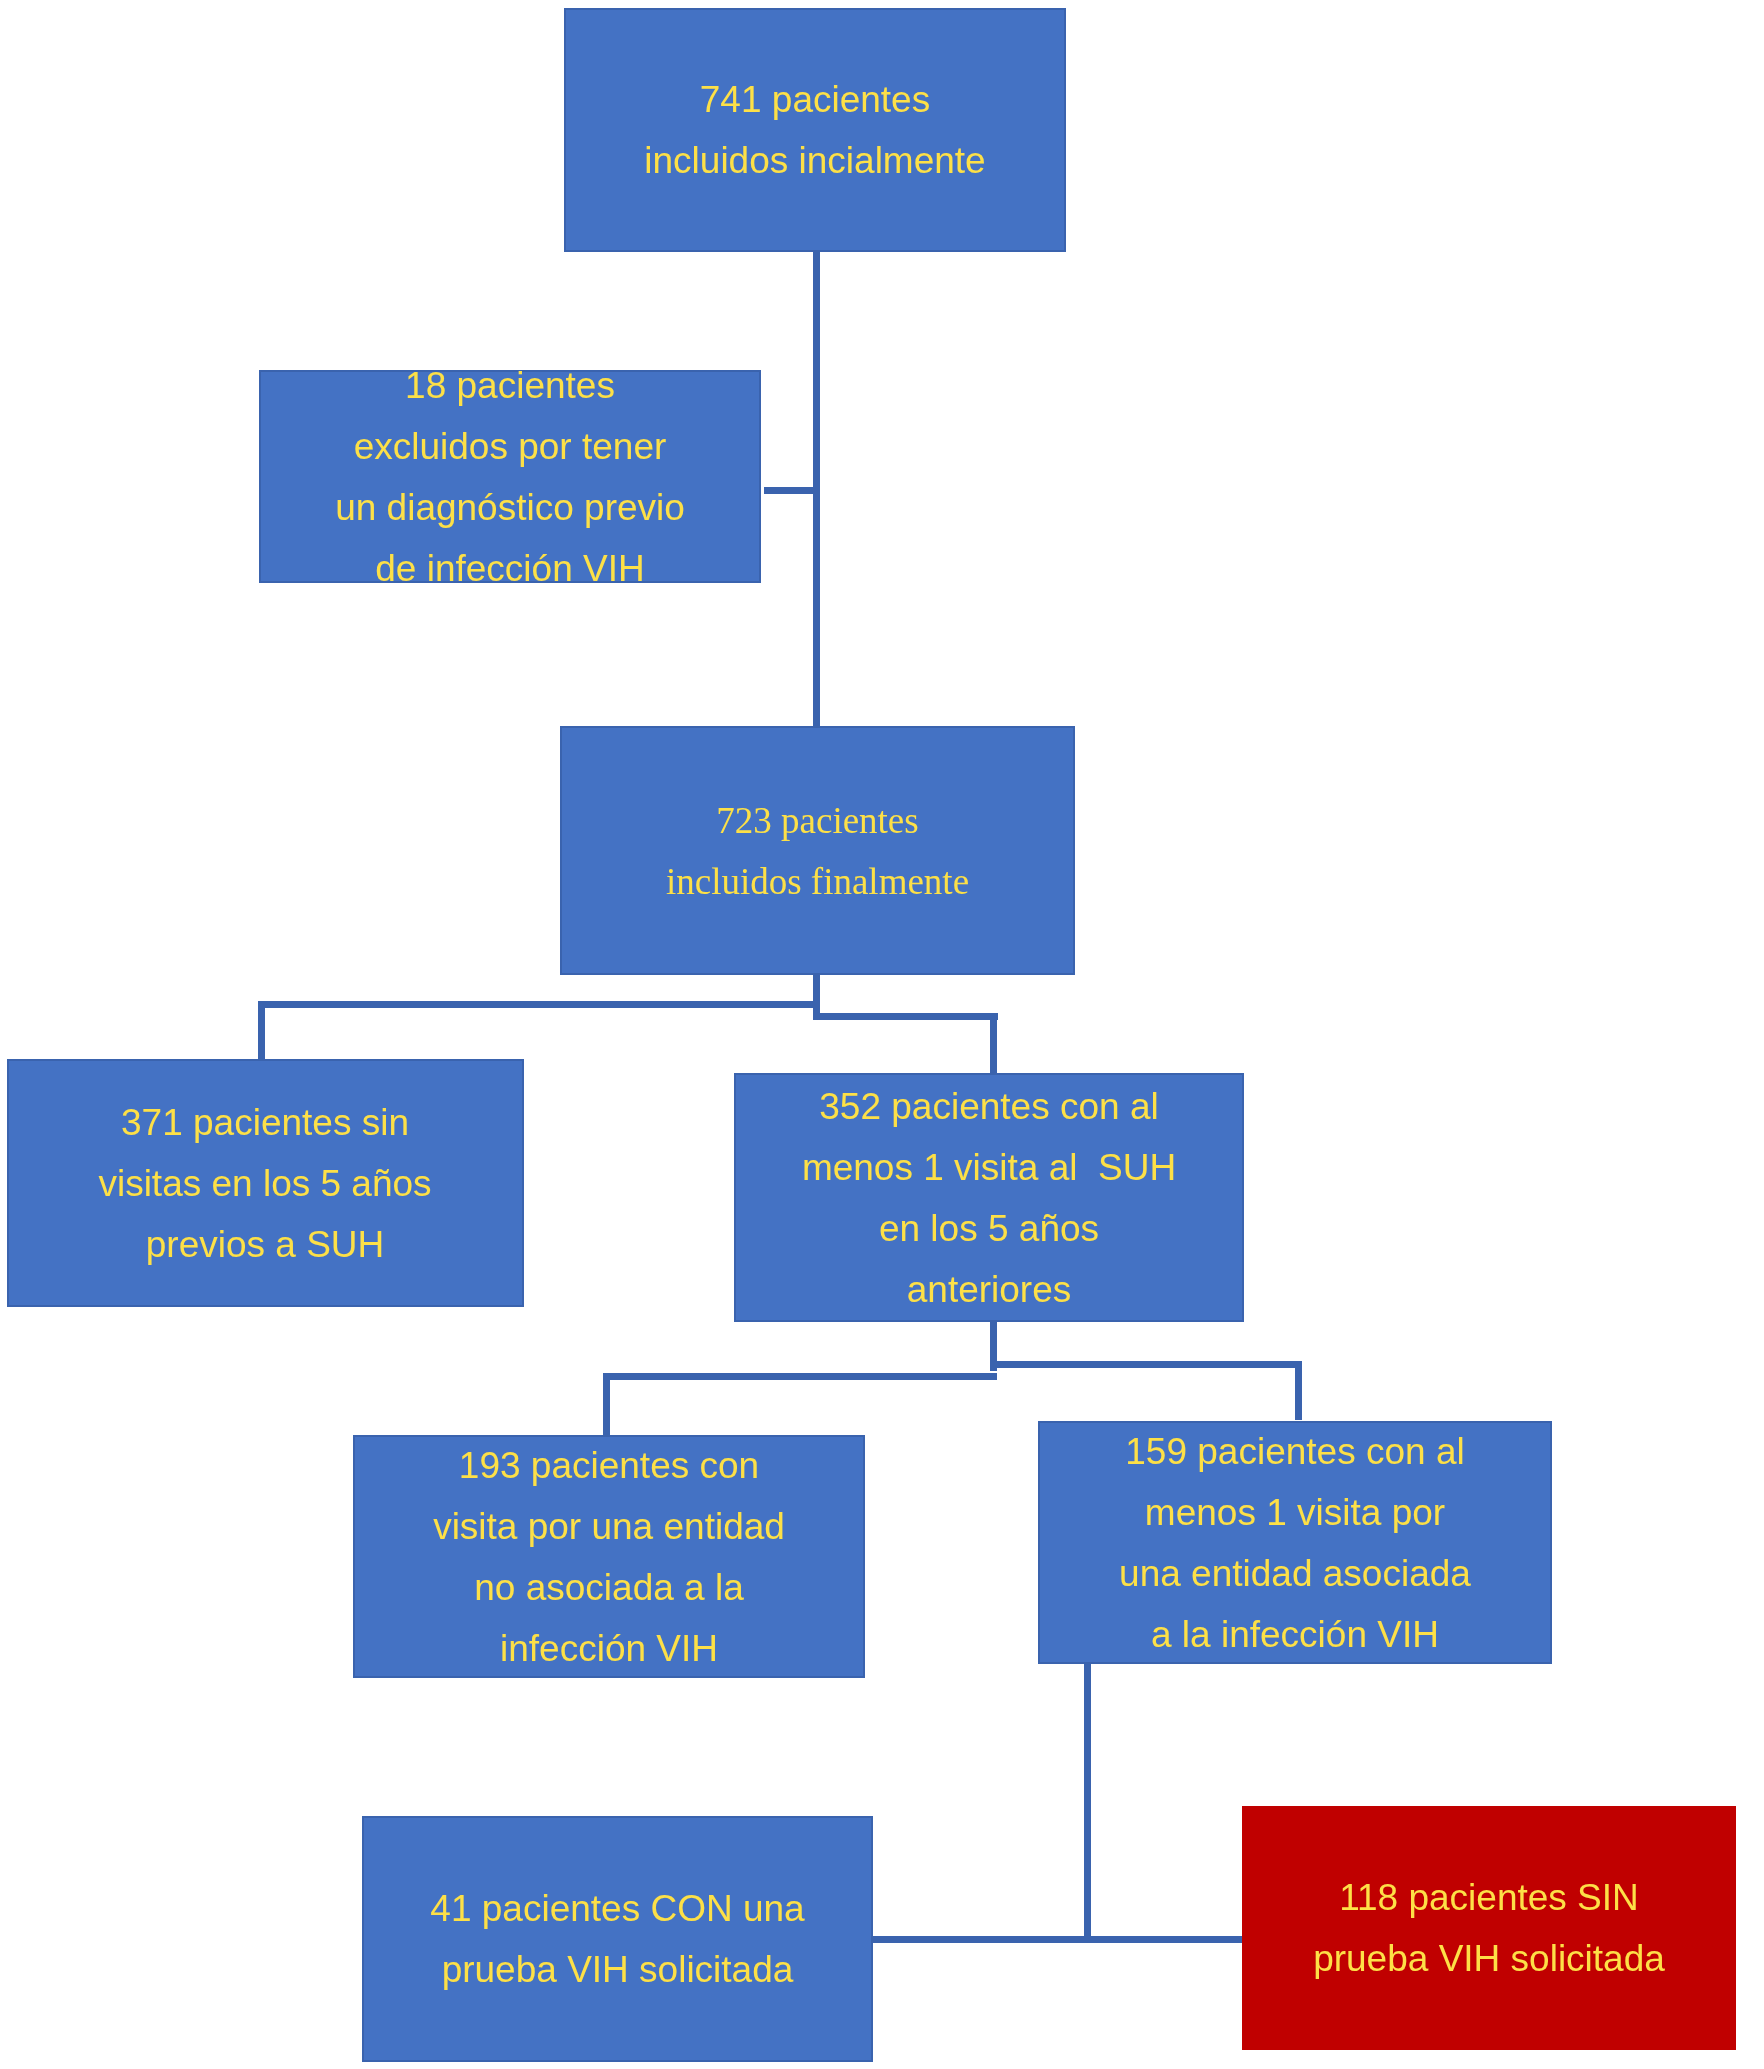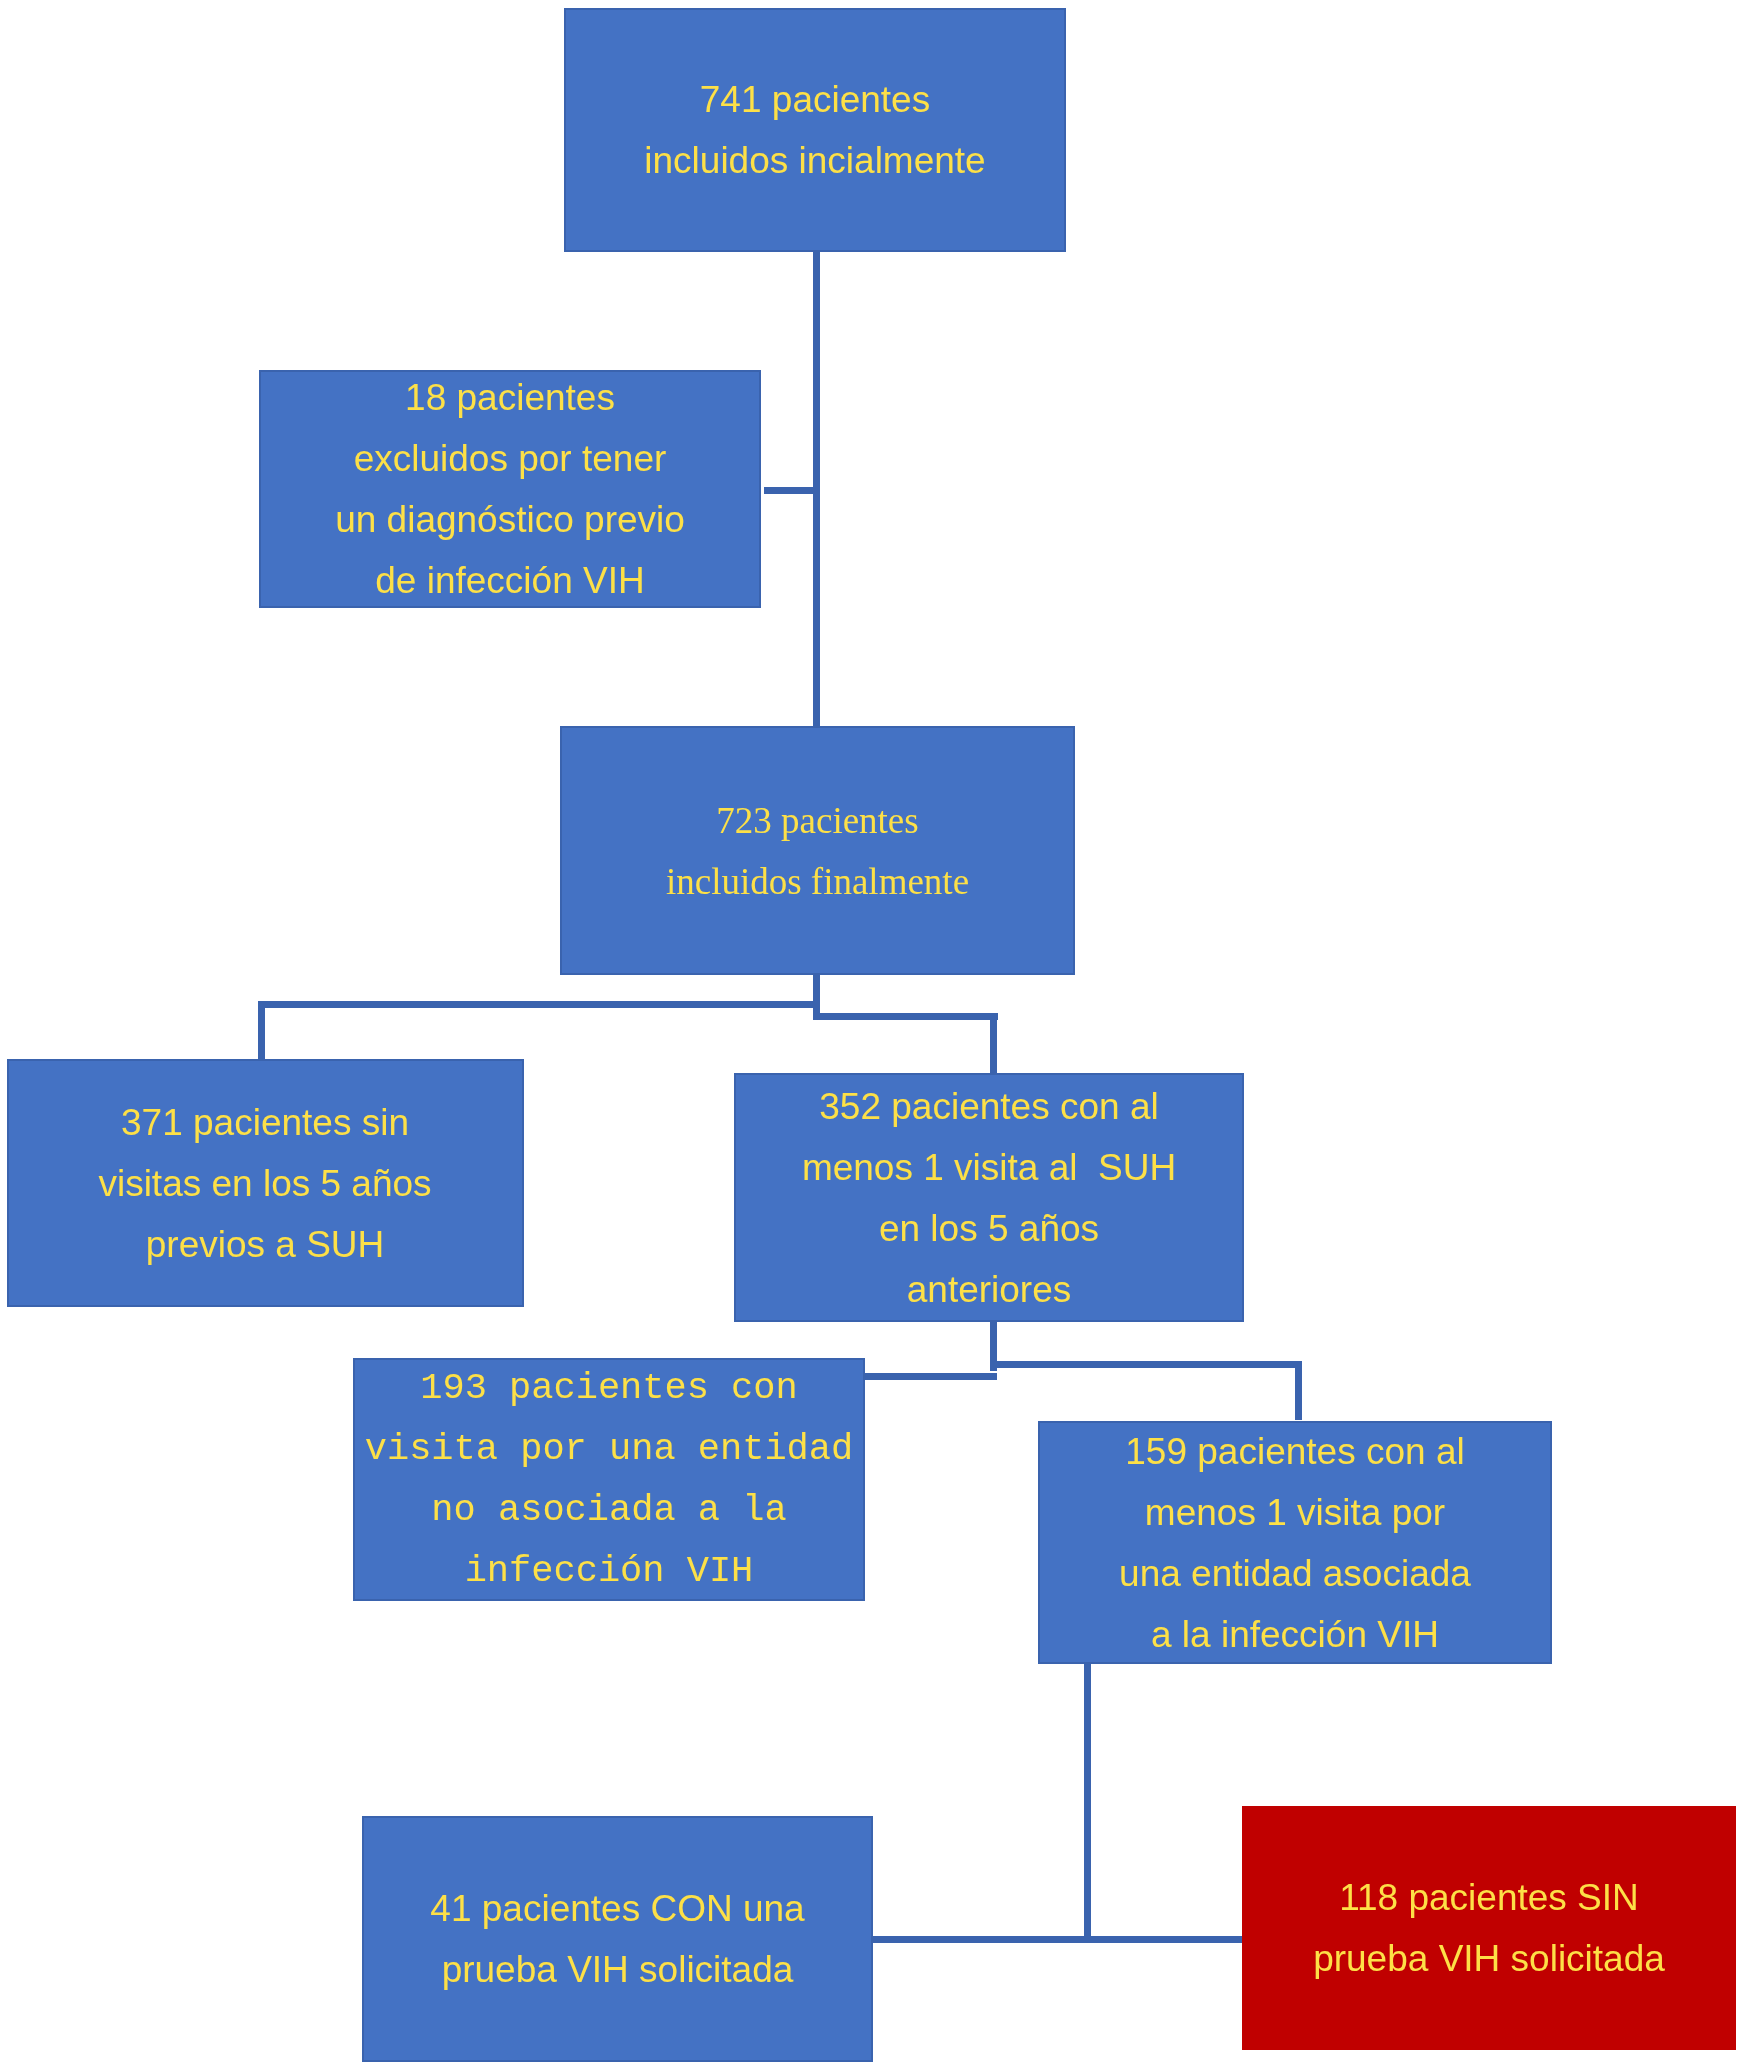--- a/index.html
+++ b/index.html
@@ -59,38 +59,38 @@
   <div class="line" style="left:603px; top:1373px; width:7.3px; height:63px;"></div>
   <div class="line" style="left:990px; top:1361px; width:312px; height:7.3px;"></div>
   <div class="line" style="left:1295px; top:1361px; width:7.3px; height:59px;"></div>
 
   <div class="line" style="left:1084px; top:1664px; width:7.3px; height:279px;"></div>
   <div class="line" style="left:873px; top:1936px; width:388px; height:7.3px;"></div>
 
   <div class="box blue" style="left:564px; top:8.1px; width:502px; height:244px;">741 pacientes
 incluidos incialmente</div>
 
-  <div class="box blue" style="left:259px; top:370px; width:502px; height:238px;">18 pacientes
+  <div class="box blue" style="left:259px; top:370px; width:502px; height:213px;">18 pacientes
 excluidos por tener
 un diagnóstico previo
 de infección VIH</div>
 
   <div class="box blue" style="left:560px; top:726px; width:515px; height:249px;font-family:Liberation Serif, serif;">723 pacientes
 incluidos finalmente</div>
 
   <div class="box blue" style="left:6.5px; top:1059px; width:517px; height:248px;">371 pacientes sin
 visitas en los 5 años
 previos a SUH</div>
 
   <div class="box blue" style="left:734px; top:1073px; width:510px; height:249px;">352 pacientes con al
 menos 1 visita al  SUH
 en los 5 años
 anteriores</div>
 
-  <div class="box blue" style="left:353px; top:1358px; width:512px; height:243px;font-family:Liberation Mono, monospace;">193 pacientes con
+  <div class="box blue" style="left:353px; top:1435px; width:512px; height:243px;">193 pacientes con
 visita por una entidad
 no asociada a la
 infección VIH</div>
 
   <div class="box blue" style="left:1038px; top:1421px; width:514px; height:243px;">159 pacientes con al
 menos 1 visita por
 una entidad asociada
 a la infección VIH</div>
 
   <div class="box blue" style="left:362px; top:1816px; width:511px; height:246px;">41 pacientes CON una

